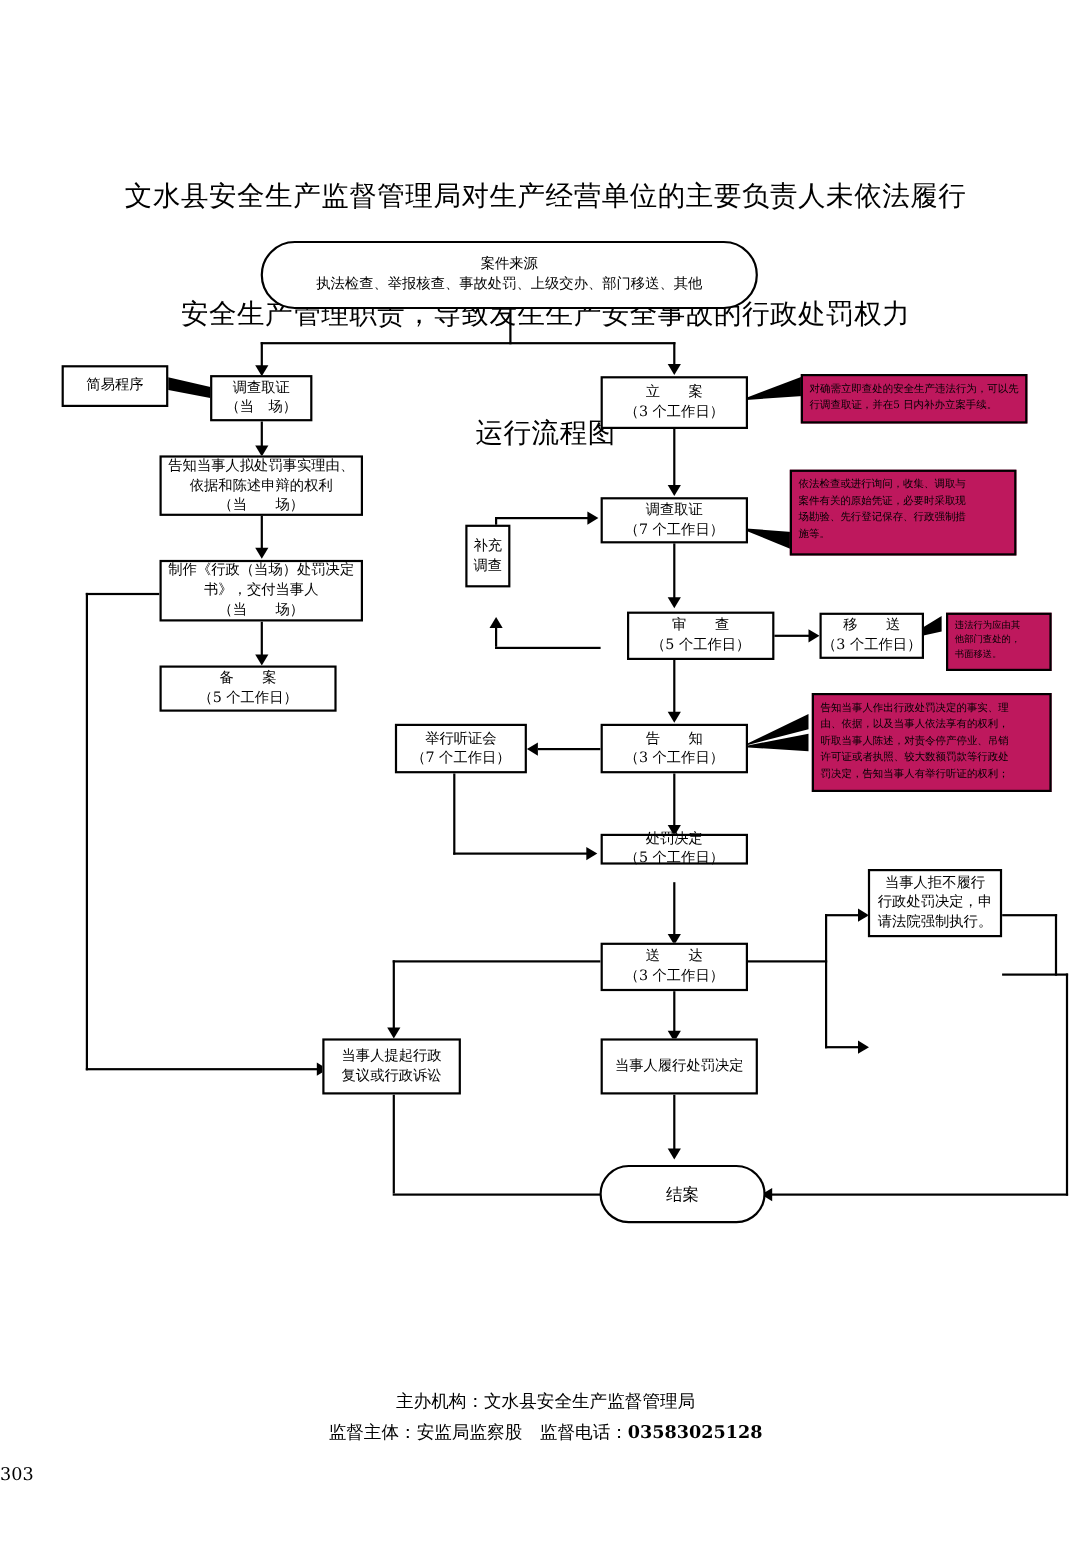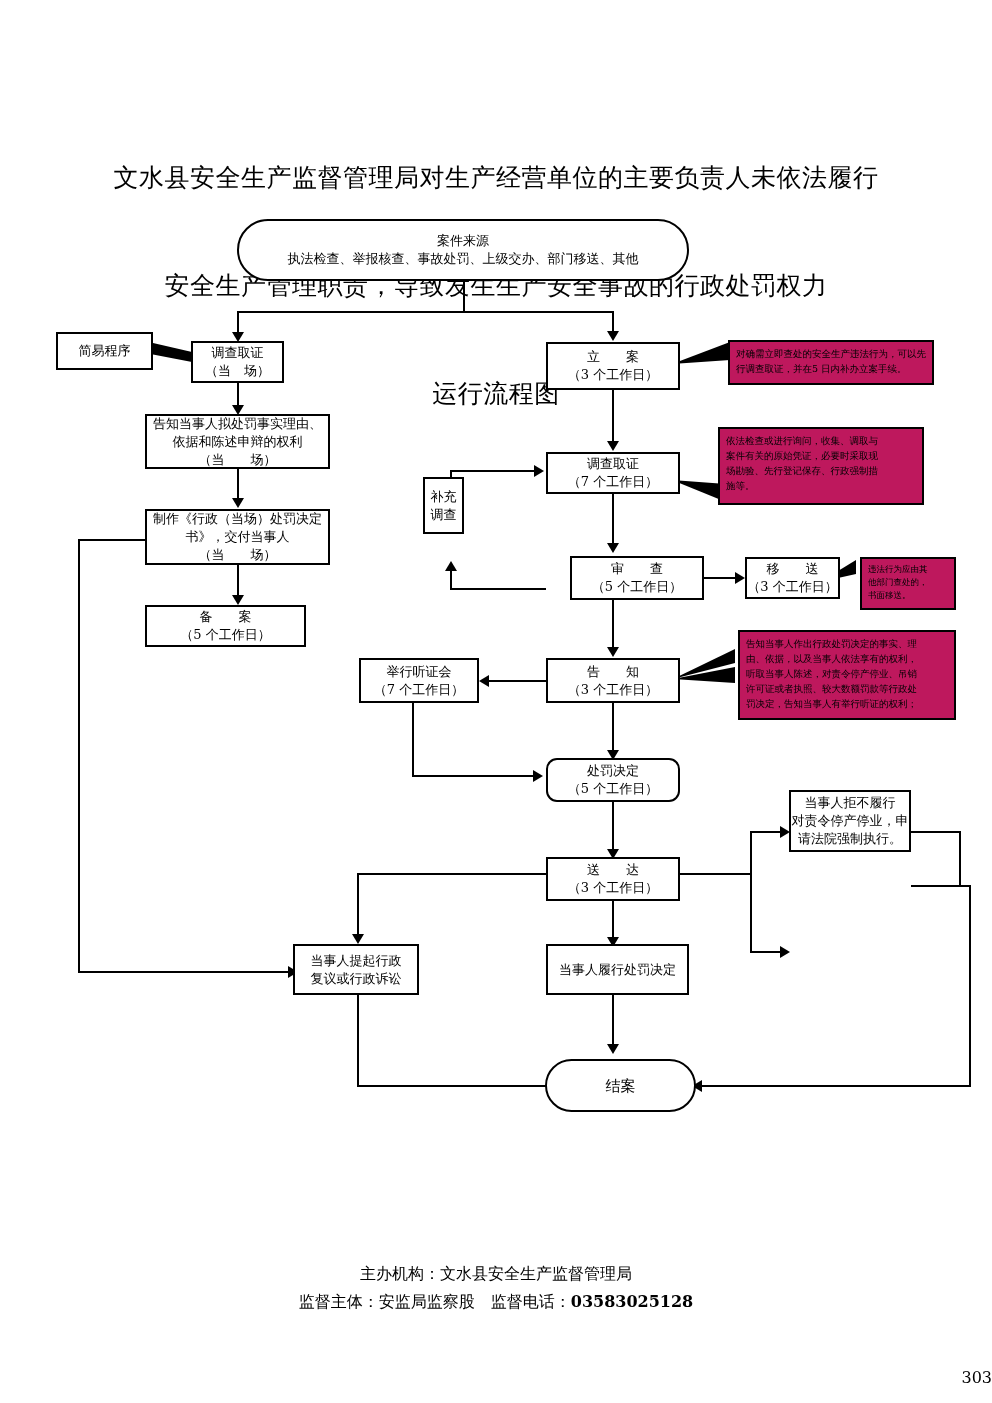--- a/index.html
+++ b/index.html
@@ -92,24 +92,23 @@
     text-align: center;
     font-family: "DejaVu Serif", "Liberation Serif", serif;
     font-size: 16px;
     line-height: 27px;
     white-space: pre-line;
   }
   .footer .tel { font-weight: bold; margin-top: 11px; }
   .pageno {
     position: absolute;
     left: 0; right: 0;
-    text-align: right;
+    text-align: left;
     font-family: "DejaVu Serif", "Liberation Serif", serif;
     font-size: 16px;
-    margin-top: 38px;
   }
 </style>
 </head>
 <body>
 
 <div id="page">
 
   <div class="title">
     <div>文水县安全生产监督管理局对生产经营单位的主要负责人未依法履行</div>
     <div>安全生产管理职责，导致发生生产安全事故的行政处罚权力</div>
@@ -276,42 +275,42 @@
   <div class="node" style="left:546px; top:658px; width:134px; height:45px;">
     <span class="ln">告　　知</span>
     <span class="ln">（3 个工作日）</span>
   </div>
 
   <div class="node" style="left:359px; top:658px; width:120px; height:45px;">
     <span class="ln">举行听证会</span>
     <span class="ln">（7 个工作日）</span>
   </div>
 
-  <div class="node" style="left:546px; top:758px; width:134px; height:44px;border-radius:11px;">
+  <div class="node" style="left:546px; top:758px; width:134px; height:28px;">
     <span class="ln">处罚决定</span>
     <span class="ln">（5 个工作日）</span>
   </div>
 
   <div class="node" style="left:546px; top:857px; width:134px; height:44px;">
     <span class="ln">送　　达</span>
     <span class="ln">（3 个工作日）</span>
   </div>
 
   <div class="node" style="left:293px; top:944px; width:126px; height:51px;">
     <span class="ln">当事人提起行政</span>
     <span class="ln">复议或行政诉讼</span>
   </div>
 
   <div class="node" style="left:546px; top:944px; width:143px; height:51px;">
     <span class="ln">当事人履行处罚决定</span>
   </div>
 
   <div class="node" style="left:789px; top:790px; width:122px; height:62px;">
     <span class="ln">当事人拒不履行</span>
-    <span class="ln">对责令停产停业，申</span>
+    <span class="ln">行政处罚决定，申</span>
     <span class="ln">请法院强制执行。</span>
   </div>
 
 
   <div class="node oval" style="left:545px; top:1059px; width:151px; height:53px; font-size:15px;">
     <span class="ln">结案</span>
   </div>
 
   <div class="note" style="left:728px; top:340px; width:206px; height:45px;">对确需立即查处的安全生产违法行为，可以先
 行调查取证，并在5 日内补办立案手续。</div>

